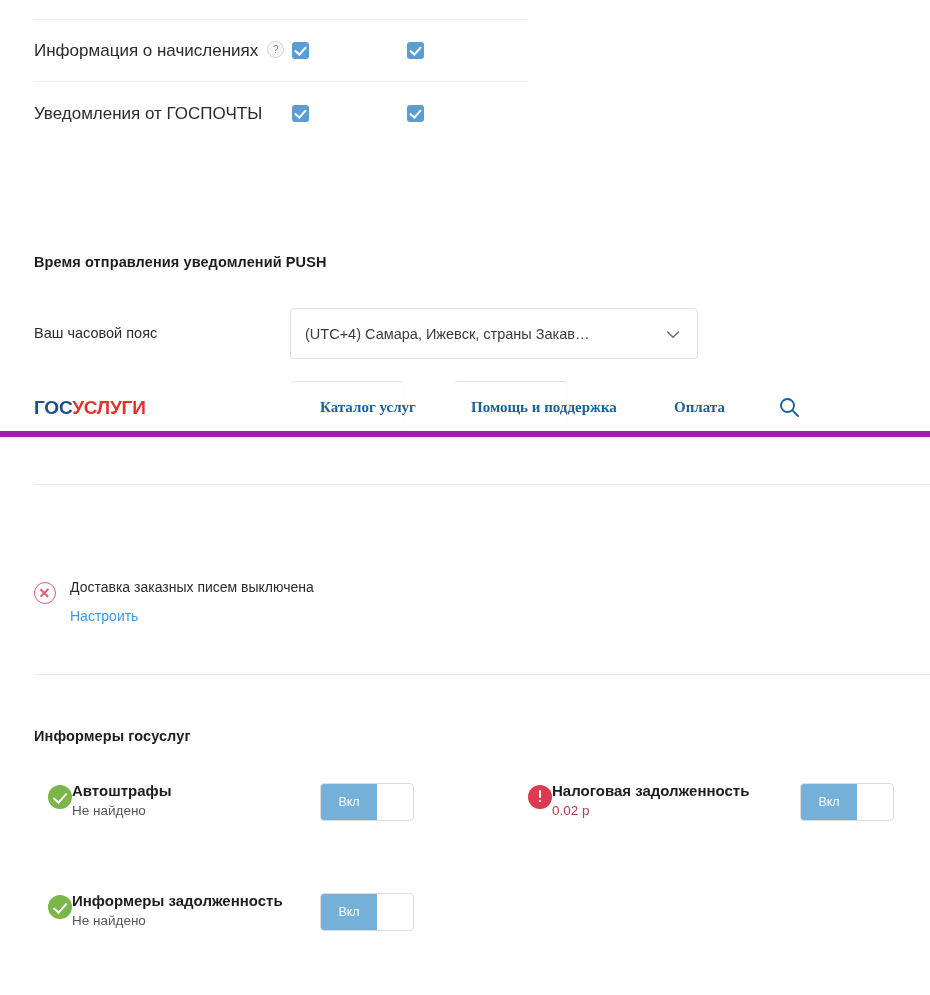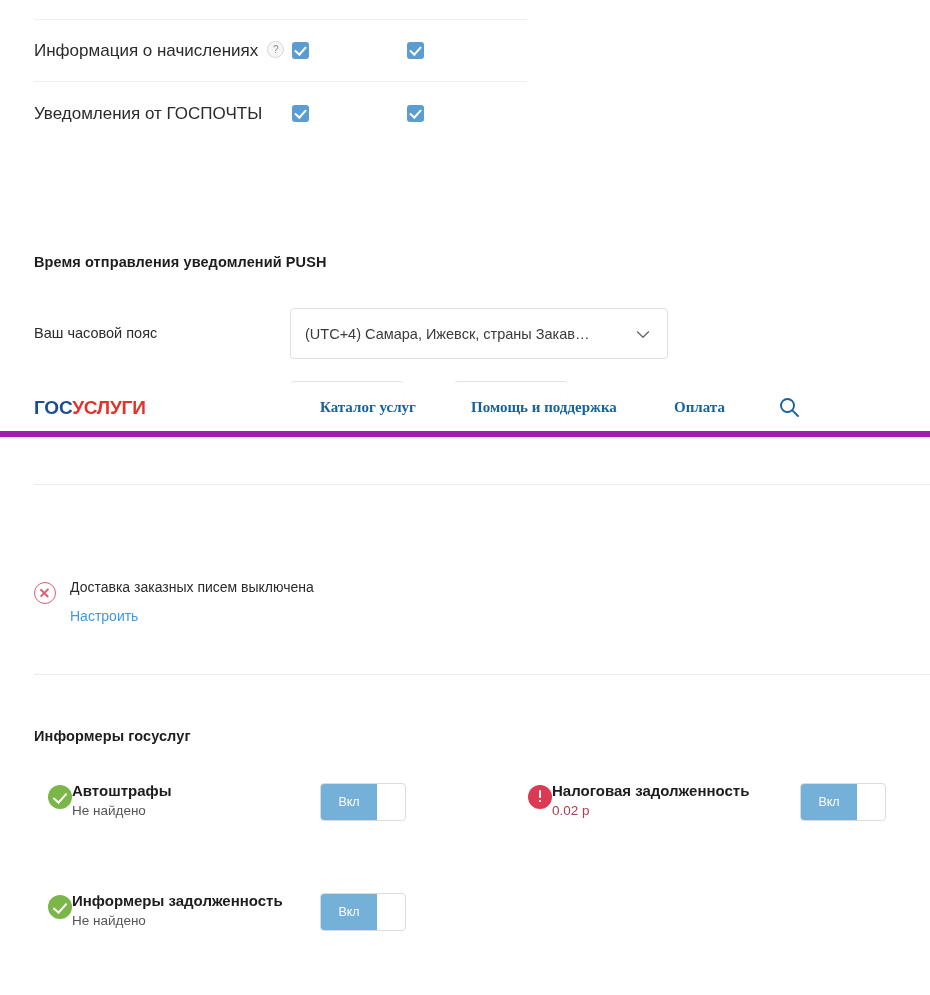--- a/index.html
+++ b/index.html
@@ -94,21 +94,21 @@
     position: absolute;
     left: 34px;
     top: 325px;
     font-size: 14.5px;
     color: #2b2b2b;
   }
   .tz-select {
     position: absolute;
     left: 290px;
     top: 308px;
-    width: 378px;
+    width: 408px;
     height: 51px;
     border: 1px solid #e0e0e0;
     border-radius: 4px;
     background: #fff;
     display: flex;
     align-items: center;
     padding: 0 14px;
     font-size: 14.5px;
     color: #3a3a3a;
   }
@@ -244,21 +244,21 @@
   .inf-sub {
     margin-top: 5px;
     font-size: 13.5px;
     color: #555;
     line-height: 1.1;
   }
   .inf-sub.debt { color: #b03d50; }
 
   .toggle {
     position: absolute;
-    width: 86px;
+    width: 94px;
     height: 38px;
     border: 1px solid #dcdcdc;
     border-radius: 4px;
     background: #fff;
     overflow: hidden;
     cursor: pointer;
   }
   .toggle .knob {
     position: absolute;
     left: 0; top: 0;

